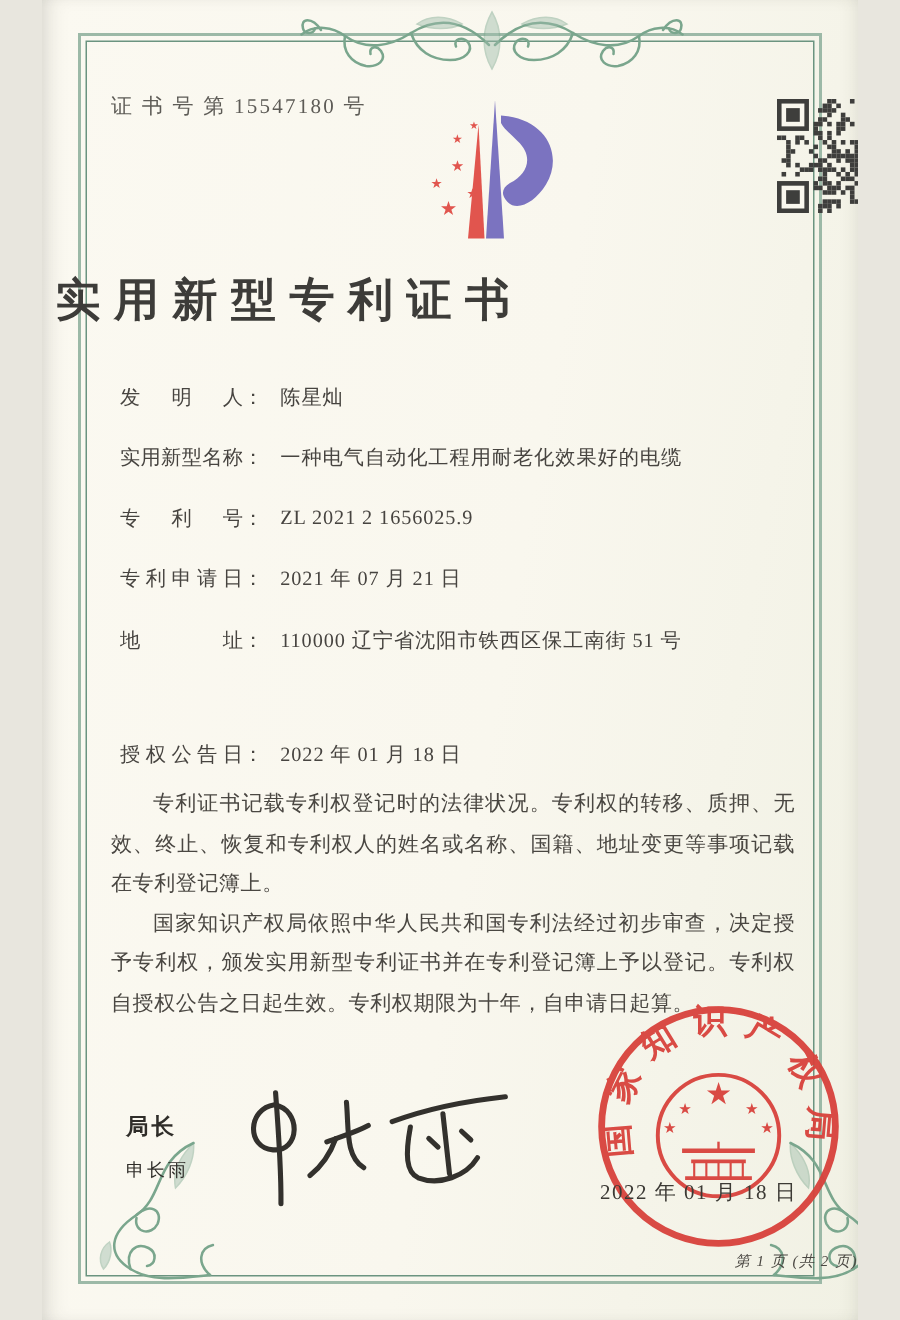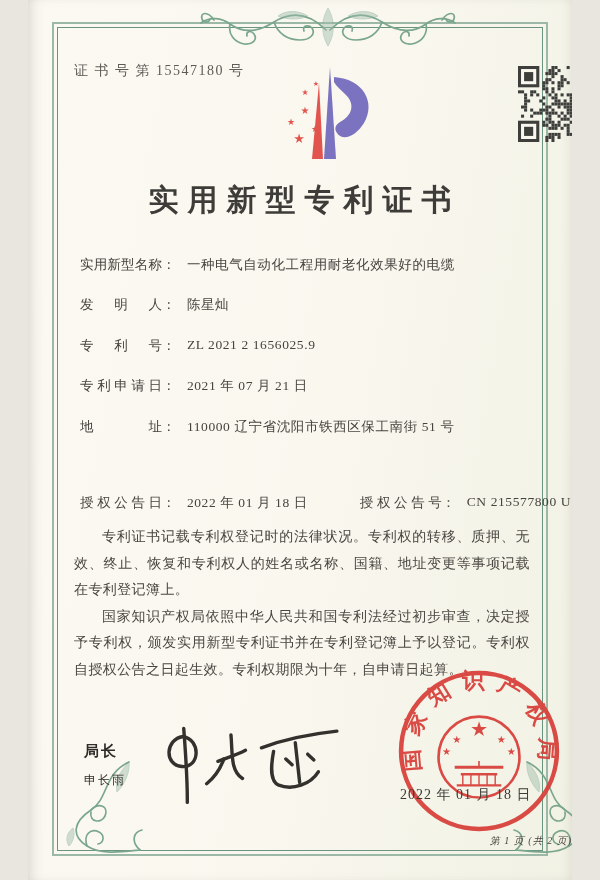--- a/index.html
+++ b/index.html
@@ -21,21 +21,21 @@
   .orn-corner{position:absolute;width:100px;height:100px;top:758px;}
   .orn-corner.left{left:15px;}
   .orn-corner.right{left:485px;transform:scaleX(-1);}
   .orn-stroke{fill:none;stroke:#7aa68d;stroke-width:1.7;stroke-linecap:round;}
   .orn-fill{fill:#9dbcaa;opacity:.45;stroke:#7aa68d;stroke-width:1;}
   
   .cert-no{position:absolute;left:46px;top:62px;font-size:14px;letter-spacing:1.5px;color:#5d5b56;}
   .logo{position:absolute;left:244px;top:58px;width:112px;height:106px;}
   .logo .star{fill:var(--logo-red,#e1554e);font-family:"DejaVu Sans",sans-serif;}
   .qr{position:absolute;left:490px;top:66px;width:76px;height:76px;fill:#3e3e3c;}
-  .title{position:absolute;left:0;right:0;top:180px;margin:0;text-align:center;
+  .title{position:absolute;left:0;right:0;top:180px;margin:0;
     font-size:30px;font-weight:600;letter-spacing:9px;color:#3d3c39;text-indent:9px;}
   
   .fields{position:absolute;left:52px;right:36px;top:256px;}
   .field-row{height:40.4px;font-size:13.5px;white-space:nowrap;}
   .flabel{display:inline-block;width:82px;text-align:justify;text-align-last:justify;vertical-align:top;}
   .colon{display:inline-block;vertical-align:top;}
   .fvalue{display:inline-block;margin-left:8px;letter-spacing:.6px;vertical-align:top;}
   .grant-row{position:absolute;left:52px;top:494px;font-size:13.5px;white-space:nowrap;display:flex;gap:52px;}
   
   .body-text{position:absolute;left:46px;right:42px;top:524px;}
@@ -299,49 +299,45 @@
         <rect x="57.76" y="72.96" width="3.04" height="3.04"></rect>
         <rect x="60.80" y="72.96" width="3.04" height="3.04"></rect>
         <rect x="72.96" y="72.96" width="3.04" height="3.04"></rect>
       </g>
   </svg>
 
   <h1 class="title">实用新型专利证书</h1>
 
   <div class="fields">
     <div class="field-row">
+      <span class="flabel">发明人</span><span class="colon">：</span>
+      <span class="fvalue">陈星灿</span>
+    </div>
+    <div class="field-row">
       <span class="flabel">实用新型名称</span><span class="colon">：</span>
       <span class="fvalue">一种电气自动化工程用耐老化效果好的电缆</span>
-    </div>
-    <div class="field-row">
-      <span class="flabel">发明人</span><span class="colon">：</span>
-      <span class="fvalue">陈星灿</span>
     </div>
     <div class="field-row">
       <span class="flabel">专利号</span><span class="colon">：</span>
       <span class="fvalue">ZL 2021 2 1656025.9</span>
     </div>
     <div class="field-row">
       <span class="flabel">专利申请日</span><span class="colon">：</span>
       <span class="fvalue">2021 年 07 月 21 日</span>
     </div>
     <div class="field-row">
       <span class="flabel">地址</span><span class="colon">：</span>
       <span class="fvalue">110000 辽宁省沈阳市铁西区保工南街 51 号</span>
     </div>
   </div>
 
   <div class="grant-row">
     <span>
       <span class="flabel">授权公告日</span><span class="colon">：</span>
       <span class="fvalue">2022 年 01 月 18 日</span>
-    </span>
-    <span>
-      <span class="flabel">授权公告号</span><span class="colon">：</span>
-      <span class="fvalue">CN 215577800 U</span>
     </span>
   </div>
 
   <div class="body-text">
     <p>专利证书记载专利权登记时的法律状况。专利权的转移、质押、无效、终止、恢复和专利权人的姓名或名称、国籍、地址变更等事项记载在专利登记簿上。</p>
     <p>国家知识产权局依照中华人民共和国专利法经过初步审查，决定授予专利权，颁发实用新型专利证书并在专利登记簿上予以登记。专利权自授权公告之日起生效。专利权期限为十年，自申请日起算。</p>
   </div>
 
   <div class="signer-title">局长</div>
   <div class="signer-name">申长雨</div>

